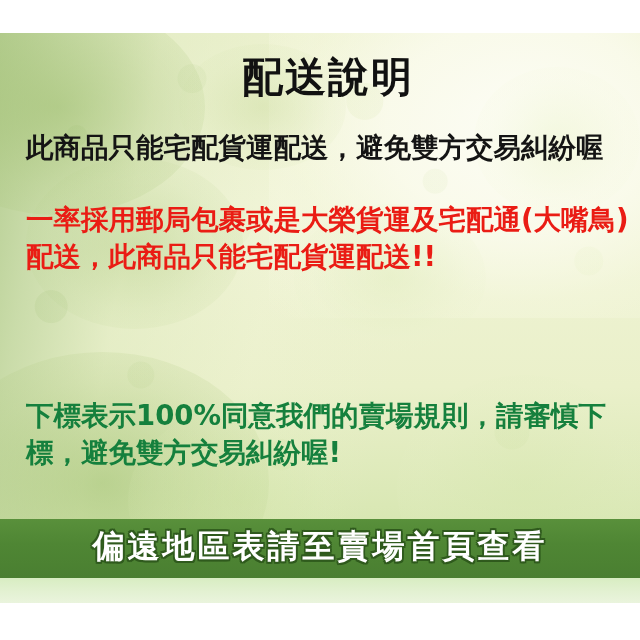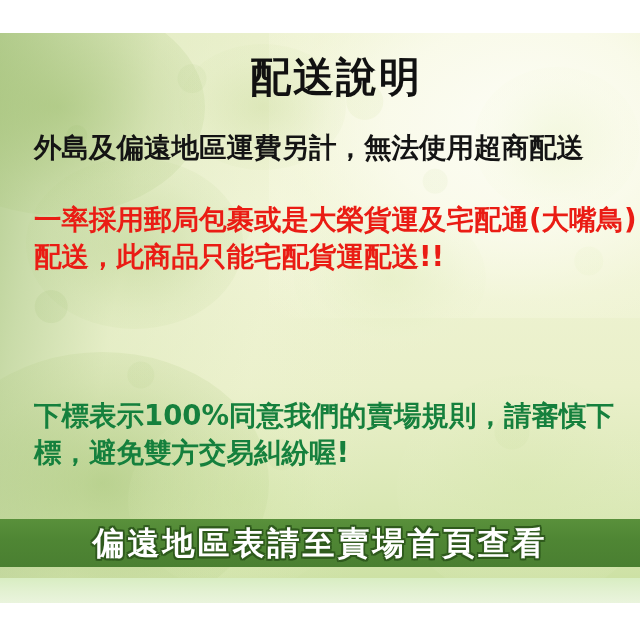--- a/index.html
+++ b/index.html
@@ -104,21 +104,21 @@
       radial-gradient(circle at 22% 60%, rgba(160,192,112,0.09) 0 13px, rgba(0,0,0,0) 14px),
       radial-gradient(circle at 44% 74%, rgba(178,204,128,0.09) 0 15px, rgba(0,0,0,0) 16px),
       radial-gradient(circle at 80% 70%, rgba(190,214,144,0.10) 0 17px, rgba(0,0,0,0) 18px),
       radial-gradient(circle at 92% 40%, rgba(222,236,182,0.12) 0 14px, rgba(0,0,0,0) 15px),
       radial-gradient(circle at 36% 34%, rgba(206,226,164,0.10) 0 20px, rgba(0,0,0,0) 21px);
   }
 
   
   .content {
     position: absolute;
-    left: 16px;
+    left: 8px;
     top: 33px;
     width: 508px;
     height: 486px;
     z-index: 4;
   }
 
   .notice-title {
     position: absolute;
     left: 0;
     top: 24px;
@@ -146,26 +146,27 @@
   .para-red     { top: 168px; color: #ea1c14; }
   .para-blue    { top: 266px; color: #1c1cb4; }
   .para-black-2 { top: 364px; color: #15803d; }
 
   
   .footer-banner {
     position: absolute;
     left: 0;
     top: 519px;
     width: 640px;
-    height: 48px;
+    height: 59px;
     z-index: 5;
     background: linear-gradient(180deg, #59903b 0%, #4f8634 42%, #4a7f31 100%);
     display: flex;
     align-items: center;
     justify-content: center;
+    font-family: Liberation Mono, monospace;
   }
   .footer-banner-text {
     font-size: 32px;
     font-weight: 700;
     color: #ffffff;
     letter-spacing: 3px;
     line-height: 1;
     text-shadow:
       -1.6px -1.6px 0 #2f5a1d,
        1.6px -1.6px 0 #2f5a1d,
@@ -217,21 +218,21 @@
     <div class="splotch sp6"></div>
     <div class="splotch sp7"></div>
     <div class="splotch sp8"></div>
     <div class="grain"></div>
   </div>
 
   <div class="content">
 
     <div class="notice-title">配送說明</div>
 
-    <div class="para para-black-1">外島及偏遠地區運費另計，無法使用超商配送</div>
+    <div class="para para-black-1">此商品只能宅配貨運配送，避免雙方交易糾紛喔</div>
 
     <div class="para para-red">一率採用郵局包裹或是大榮貨運及宅配通(大嘴鳥)配送，此商品只能宅配貨運配送!!</div>
 
 
     <div class="para para-black-2">下標表示100%同意我們的賣場規則，請審慎下標，避免雙方交易糾紛喔!</div>
 
   </div>
 
   <div class="footer-banner">
     <div class="footer-banner-text">偏遠地區表請至賣場首頁查看</div>

